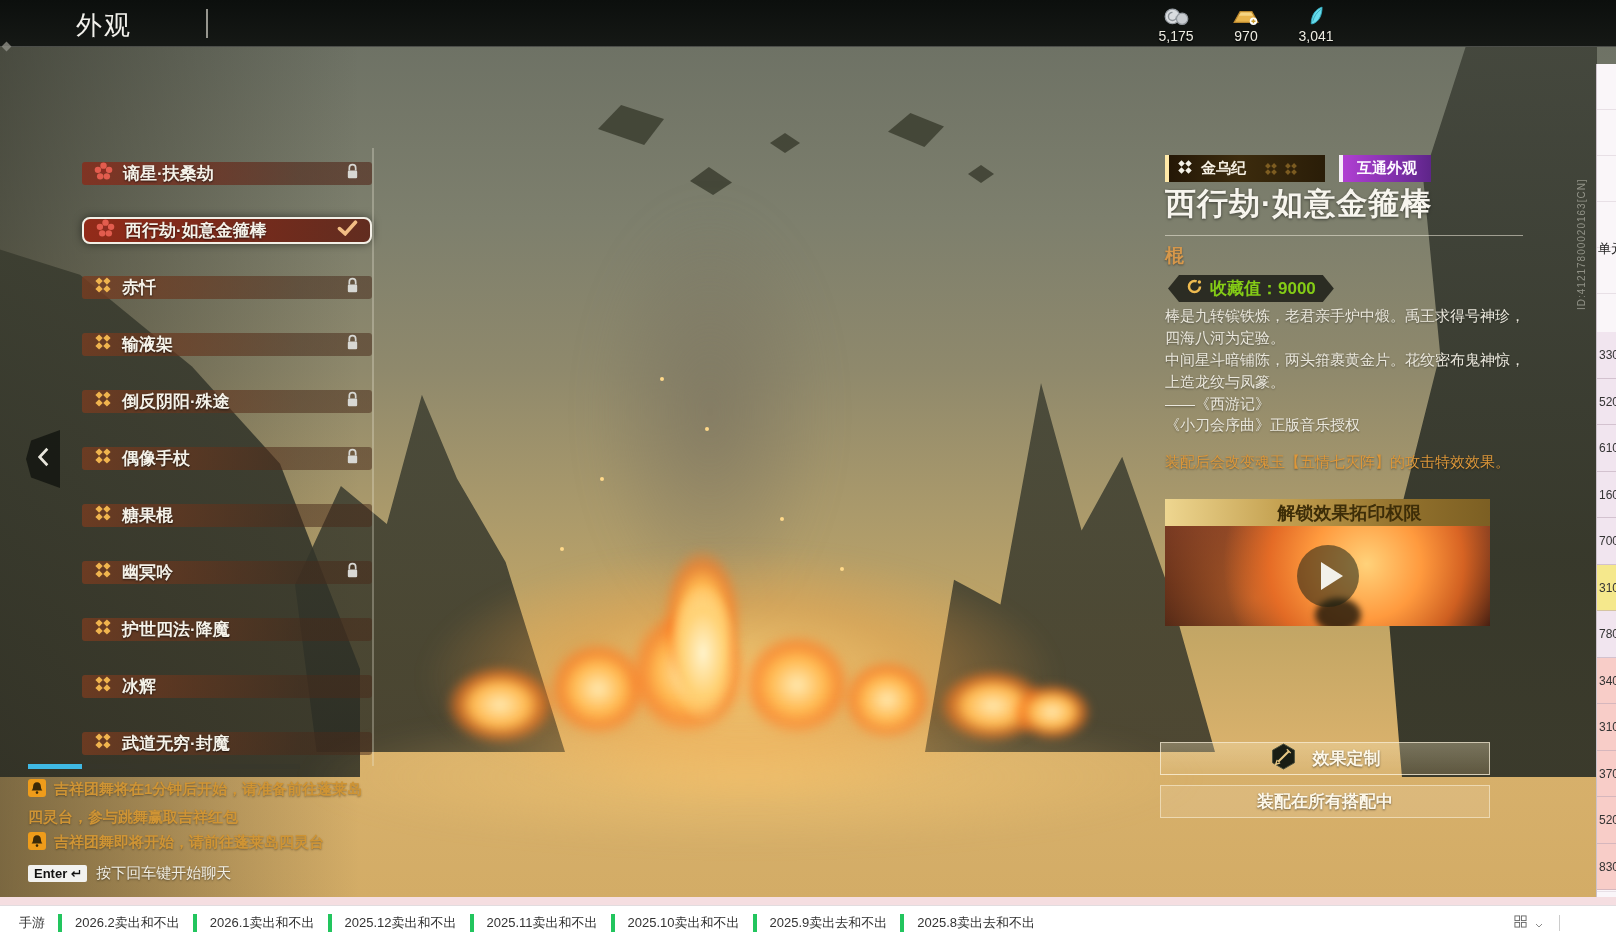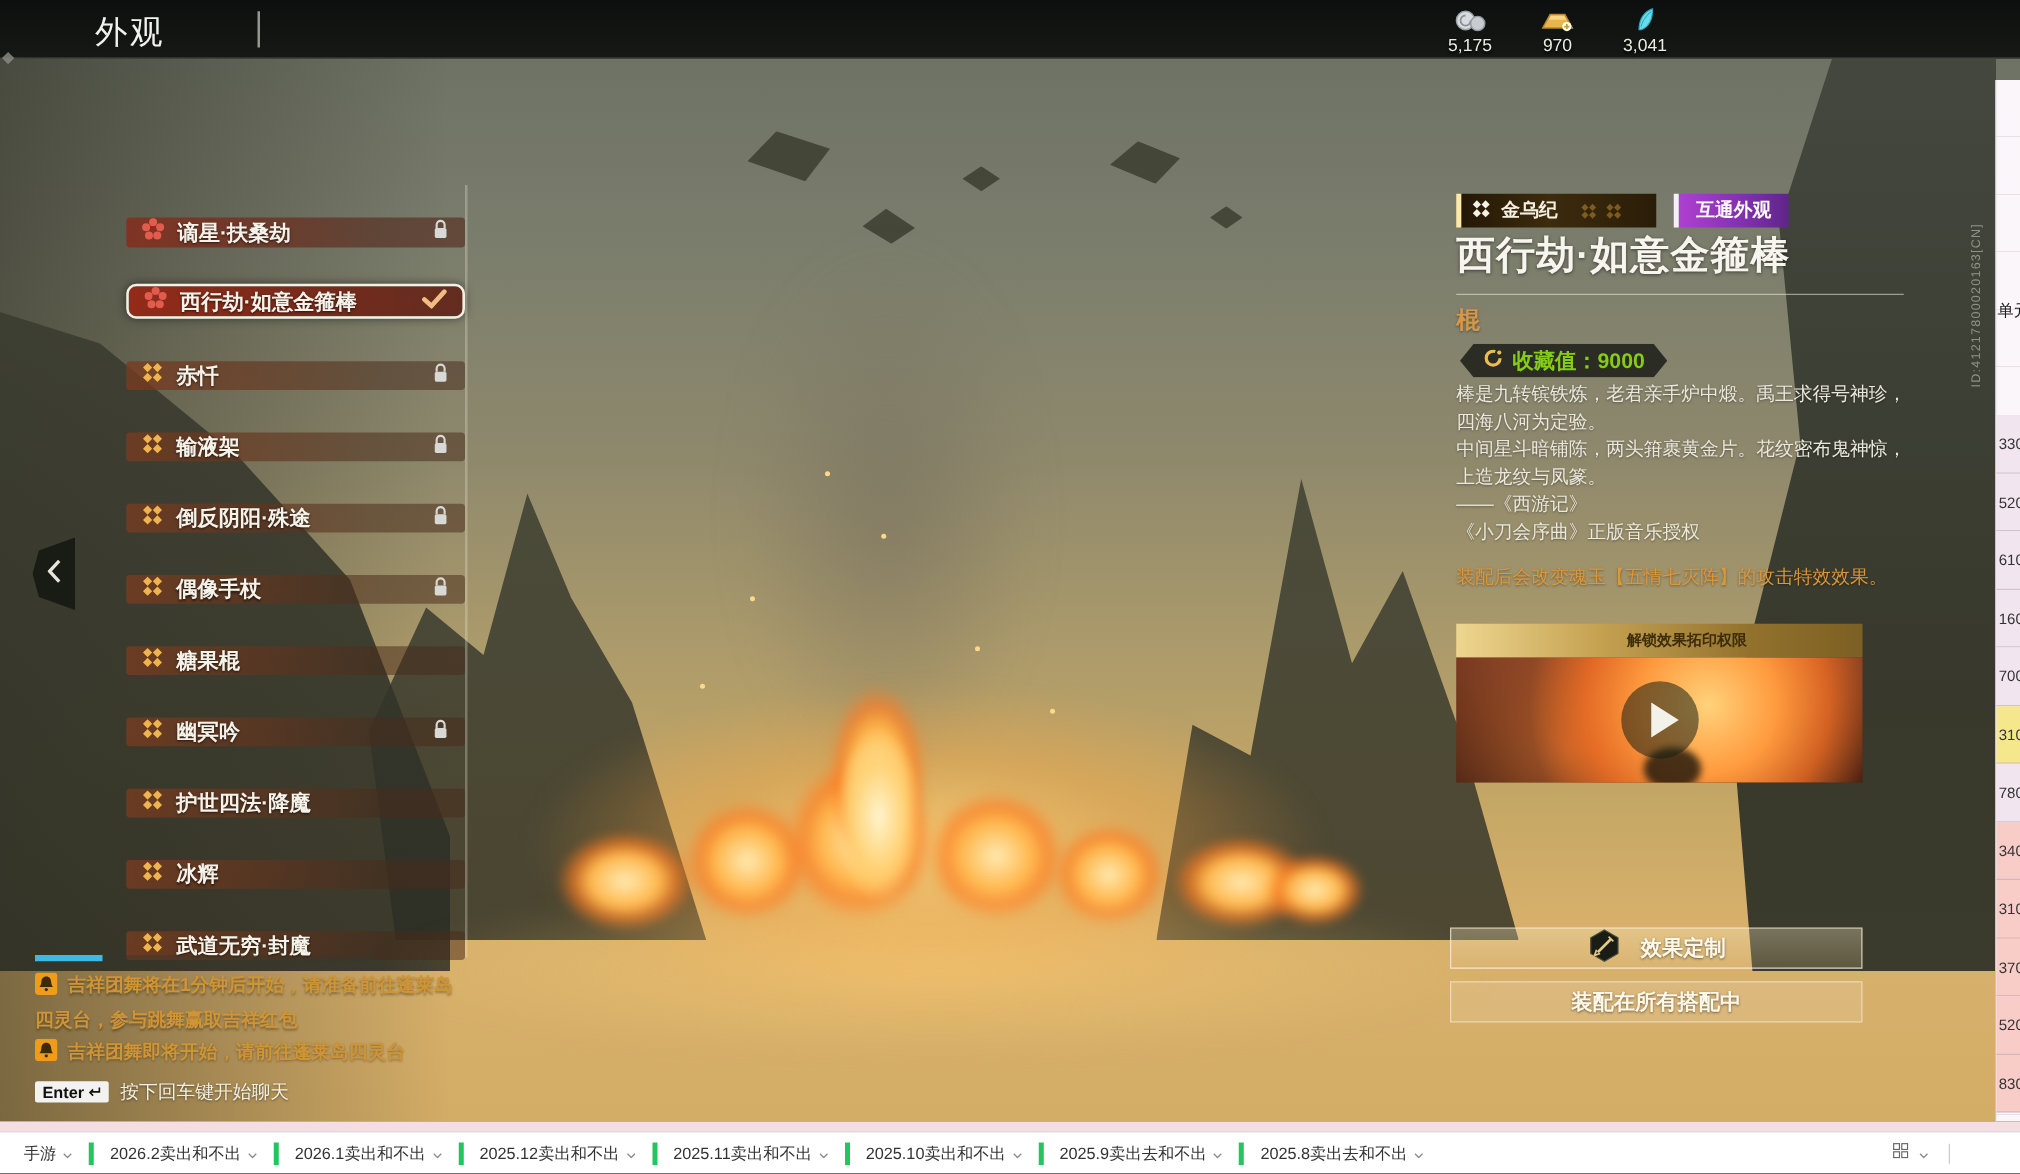--- a/index.html
+++ b/index.html
@@ -66,21 +66,21 @@
   .sp4{left:660px;top:330px;} .sp5{left:840px;top:520px;} .sp6{left:560px;top:500px;}
 
   
   .back-chevron { position:absolute; left:26px; top:430px; width:34px; height:58px; z-index:40;
     background:rgba(18,20,15,.8); clip-path:polygon(100% 0,15% 18%,0 50%,15% 82%,100% 100%);
     display:flex; align-items:center; justify-content:center; cursor:pointer; }
 
   
   .sidebar { position:absolute; left:75px; top:148px; width:297px; z-index:40; }
   .side-track { position:absolute; left:372px; top:148px; width:2px; height:618px; background:rgba(240,235,220,.3); z-index:40; }
-  .side-item { display:flex; align-items:flex-end; height:50px; margin-bottom:7px; cursor:pointer;margin-left:19px; }
+  .side-item { display:flex; align-items:center; height:50px; margin-bottom:7px; cursor:pointer; }
   .si-bar { width:5px; margin-right:2px; }
   .tier-red  .si-bar { background:#cc3b29; }
   .tier-gold .si-bar { background:#e79b49; }
   .si-card { flex:1; display:flex; align-items:center; gap:10px; padding:0 12px;
     background:linear-gradient(100deg,rgba(120,60,32,.8),rgba(72,42,26,.52) 75%); border-radius:3px; }
   .tier-red .si-card { background:linear-gradient(100deg,rgba(135,45,28,.85),rgba(80,35,22,.58) 75%); }
   .side-item.selected .si-card { background:linear-gradient(100deg,rgba(150,40,22,.95),rgba(92,30,18,.85));
     border:2px solid #f2efe6; border-radius:8px; box-shadow:0 0 8px rgba(0,0,0,.5); }
   .si-label { font-size:17px; font-weight:bold; color:#f5f2e9; text-shadow:0 1px 2px rgba(0,0,0,.65); white-space:nowrap; }
   .si-right { margin-left:auto; display:flex; align-items:center; }
@@ -104,21 +104,21 @@
     clip-path:polygon(11px 0,calc(100% - 11px) 0,100% 50%,calc(100% - 11px) 100%,11px 100%,0 50%); }
   .coll-pill span { color:#84cc16; font-size:17px; font-weight:bold; }
   .p-desc { left:1165px; top:261px; width:362px; font-size:15px; line-height:22px; color:#ebe8dd;
     text-shadow:0 1px 2px rgba(0,0,0,.4); }
   .p-desc p { margin:0; }
   .p-music { left:1165px; top:372px; font-size:15px; color:#ebe8dd; text-shadow:0 1px 2px rgba(0,0,0,.4); }
   .p-note { left:1165px; top:407px; width:362px; font-size:15px; line-height:22px; color:#dd9739; text-shadow:0 1px 2px rgba(0,0,0,.4); }
   .video { left:1165px; top:455px; width:325px; cursor:pointer; }
   .video-header { height:27px; display:flex; align-items:center; justify-content:center;
     background:linear-gradient(90deg,#eed690,#c5a252 35%,#93722d 72%,#7c5f23); }
-  .video-header span { color:#3d2d08; font-size:12px; font-weight:bold;padding-left:44px; }
+  .video-header span { color:#3d2d08; font-size:18px; font-weight:bold;padding-left:44px; }
   .video-thumb { position:relative; height:100px; overflow:hidden;
     background:radial-gradient(circle at 62% 38%,#ffd27a 0%,#ff9a3e 26%,rgba(255,118,38,.75) 46%,rgba(255,118,38,0) 68%),
       radial-gradient(circle at 28% 72%,rgba(255,138,58,.55),rgba(255,138,58,0) 55%),
       linear-gradient(180deg,#6d3320,#4b2114 58%,#341710); }
   .thumb-figure { position:absolute; left:46%; bottom:-6px; width:46px; height:34px; border-radius:50%;
     background:rgba(25,20,10,.8); filter:blur(3px); }
   .play-btn { position:absolute; left:50%; top:50%; transform:translate(-50%,-50%);
     width:62px; height:62px; border-radius:50%; background:rgba(25,32,20,.55); }
   .play-btn::after { content:""; position:absolute; left:24px; top:17px;
     border-left:22px solid #f2f1ea; border-top:14px solid transparent; border-bottom:14px solid transparent; }
@@ -157,21 +157,21 @@
   .sheet-corner-label { position:absolute; left:1px; top:176px; font-size:13px; color:#222; white-space:nowrap; }
   .sheet-cells { position:absolute; left:0; top:268px; width:20px; }
   .cell { height:46.5px; line-height:46.5px; font-size:12px; color:#333; padding-left:2px;
     border-bottom:1px solid rgba(185,165,180,.55); overflow:hidden; white-space:nowrap; }
   .bg-lav { background:#f1e5ef; } .bg-yel { background:#f5e88c; } .bg-pink { background:#f8cdc8; }
 
   
   .pink-gap { position:absolute; left:0; top:897px; width:1616px; height:8px; background:#f5dee1; z-index:50; }
   .tabbar { position:absolute; left:0; top:905px; width:1616px; height:34px; background:#fff;
     border-top:1px solid #e2dcdf; display:flex; align-items:center; padding-left:6px; z-index:50; }
-  .tab { display:flex; align-items:center; gap:5px; padding:0 13px; height:18px; cursor:pointer; }
+  .tab { display:flex; align-items:center; gap:5px; padding:0 13px; height:18px; cursor:pointer;flex-direction:column; }
   .tab + .tab { border-left:4px solid #22c55e; }
   .tab-label { font-size:13px; color:#333; white-space:nowrap; }
   .tab-right { position:absolute; right:56px; top:0; height:34px; display:flex; align-items:center; gap:8px; }
   .tab-right .divider { width:1px; height:16px; background:#ccc; margin-left:8px; }
 </style>
 </head>
 <body>
 
 <div class="stage">
 

